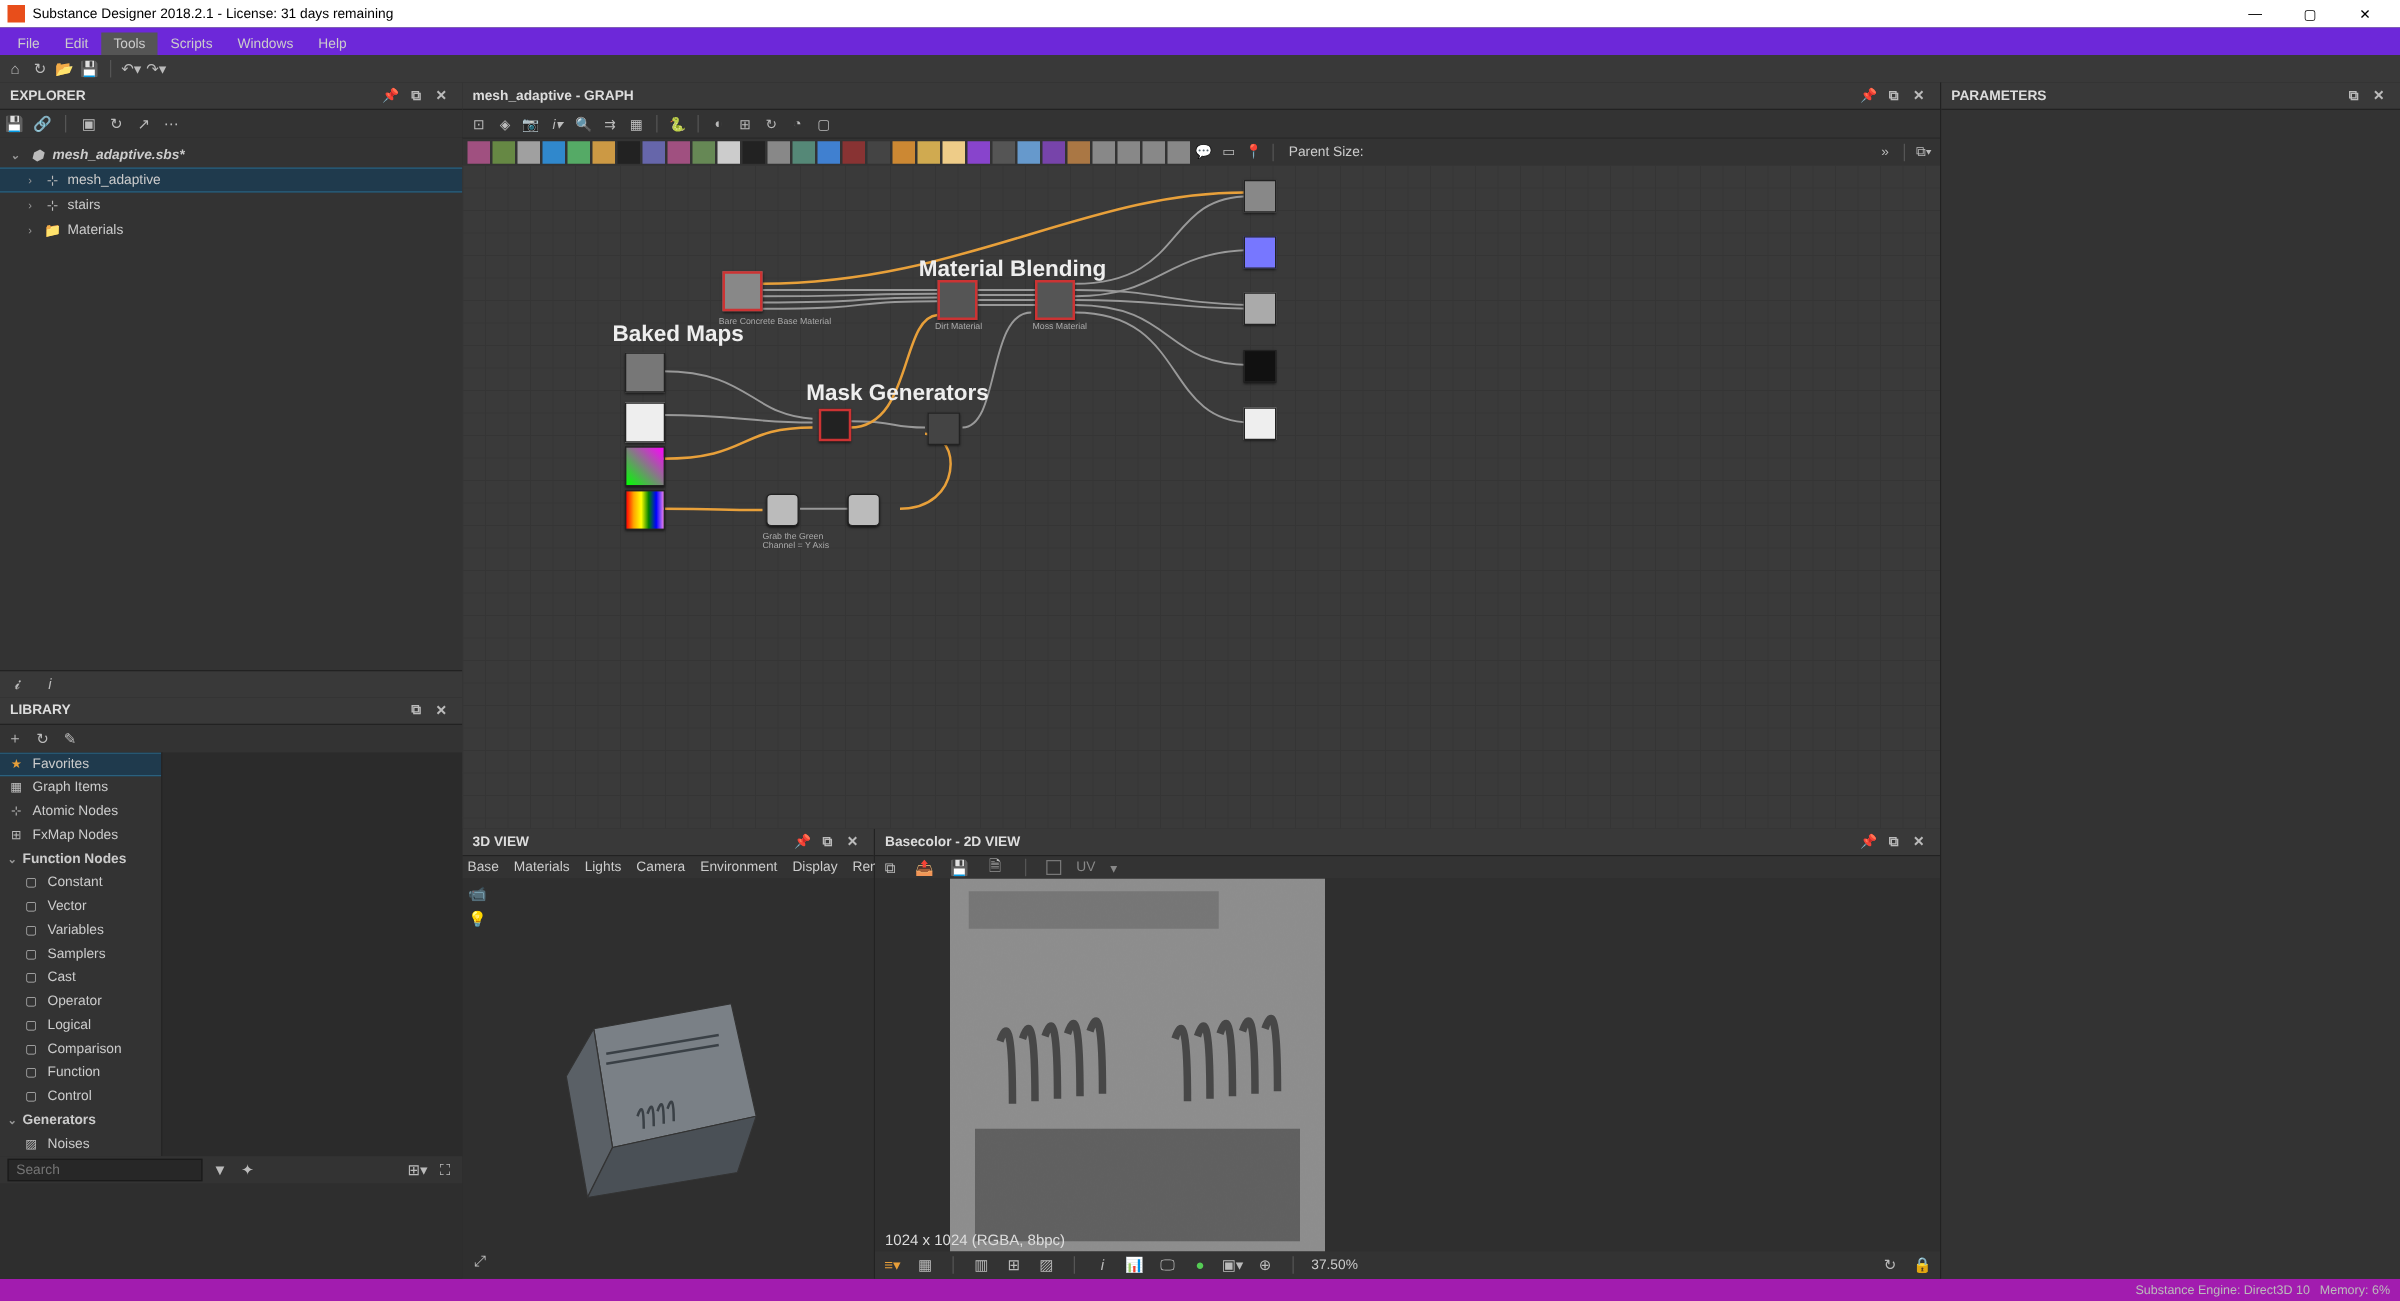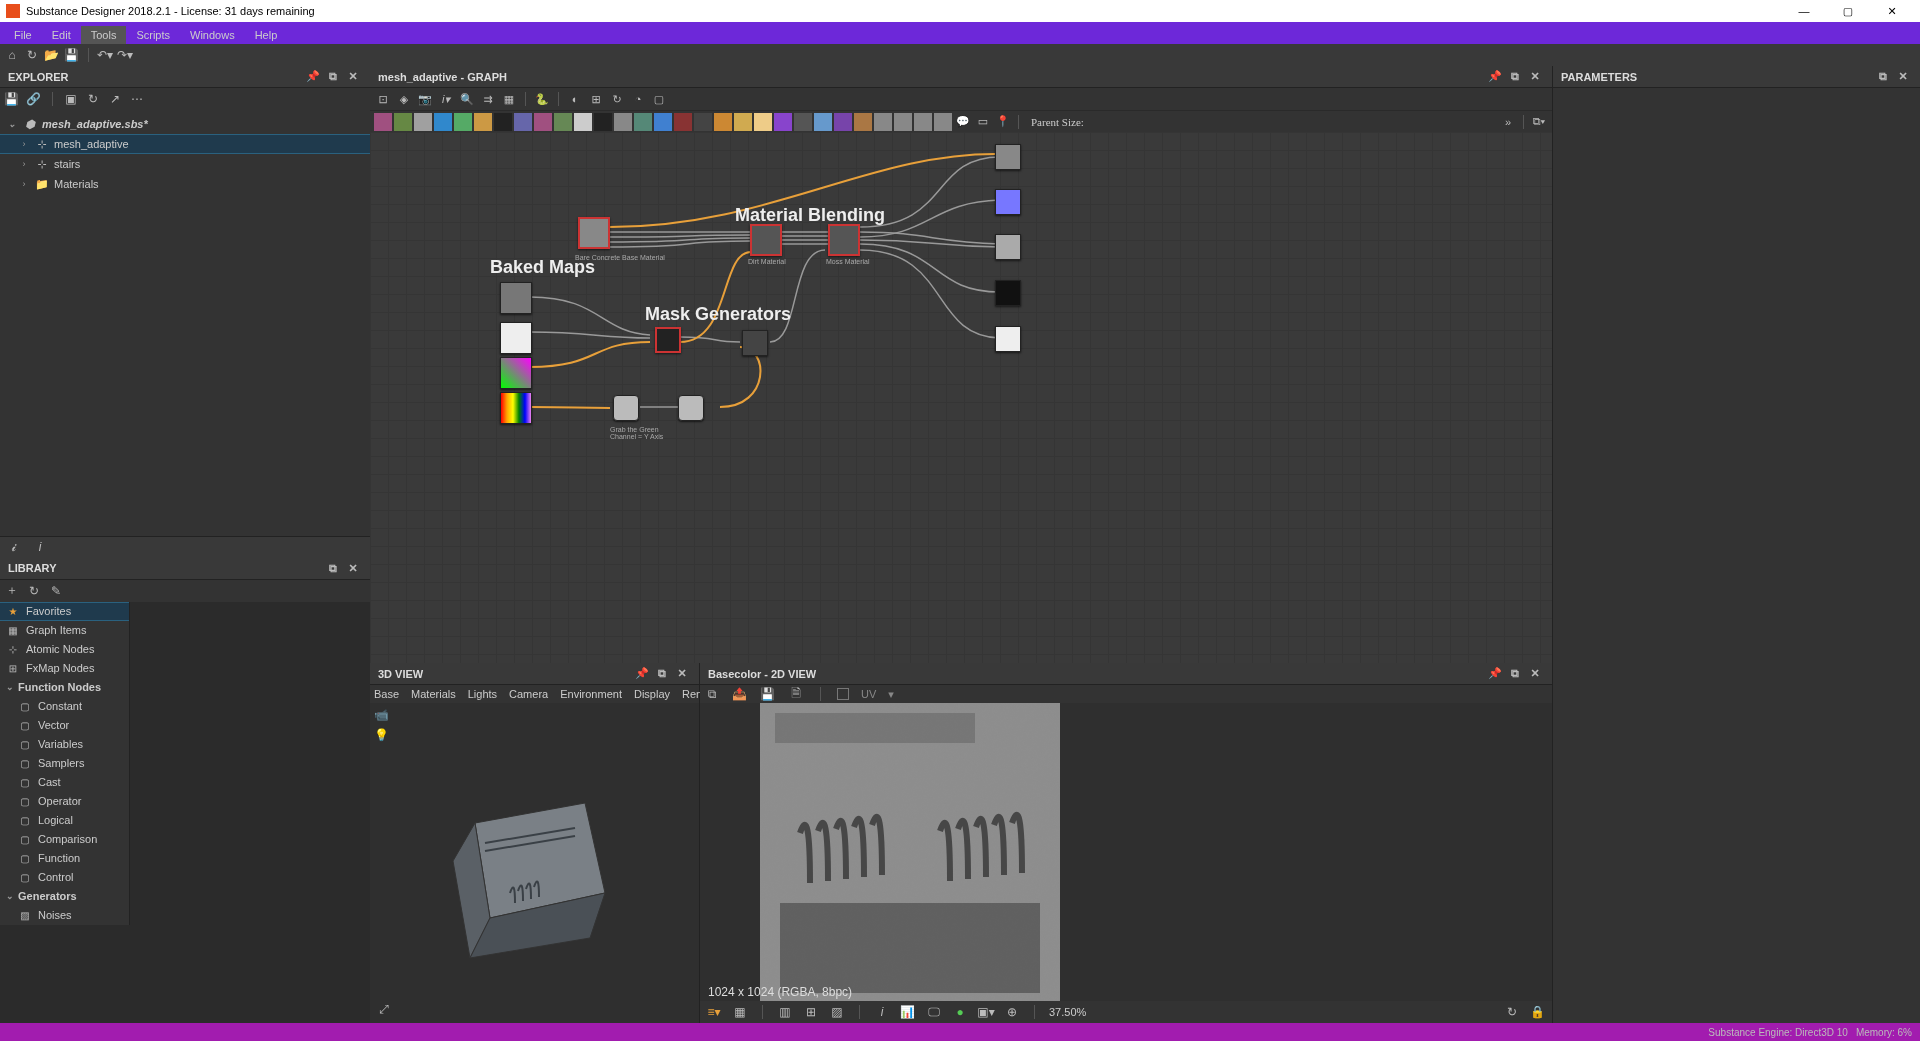--- a/index.html
+++ b/index.html
@@ -222,20 +222,31 @@
           </div>
           <div class="lib-row cat">
             <span class="chv">⌄</span>
             <span>Generators</span>
           </div>
           <div class="lib-row" style="padding-left: 18px;">
             <span class="ic">▨</span>
             <span>Noises</span>
           </div>
         </div>
+      <div class="lib-content">
+        <div class="lib-search">
+          <input placeholder="Search" style="">
+          <span class="tb-ic">▼</span>
+          <span class="tb-ic">✦</span>
+          <span class="spacer" style="flex:1"></span>
+          <span class="tb-ic">⊞▾</span>
+          <span class="tb-ic">⛶</span>
+        </div>
+        <div style="flex:1;background:#2e2e2e"></div>
+      </div>
     </div>
   </div>
 
   <div class="center">
 
     <div class="panelhead">
       <span>mesh_adaptive - GRAPH</span>
       <span class="spacer"></span>
       <span class="pbtn">📌</span>
       <span class="pbtn">⧉</span>
@@ -285,21 +296,21 @@
         <div class="gsw" style="background: rgb(119, 68, 170);"></div>
         <div class="gsw" style="background: rgb(170, 119, 68);"></div>
         <div class="gsw" style="background: rgb(136, 136, 136);"></div>
         <div class="gsw" style="background: rgb(136, 136, 136);"></div>
         <div class="gsw" style="background: rgb(136, 136, 136);"></div>
         <div class="gsw" style="background: rgb(136, 136, 136);"></div>
         <span class="gic">💬</span>
         <span class="gic">▭</span>
         <span class="gic">📍</span>
         <span class="sep"></span>
-        <span style="color: rgb(204, 204, 204); font-size: 11px; margin: 12px 6px; font-family: Liberation Serif, serif;">Parent Size:</span>
+        <span style="color: rgb(204, 204, 204); font-size: 11px; margin: 12px 6px;">Parent Size:</span>
         <span style="flex: 1 1 0%;"></span>
         <span class="gic">»</span>
         <span class="sep"></span>
         <span class="gic">⧉▾</span>
       </div>
     <div class="graph-canvas">
       <svg class="wires">
 
         <path d="M240 100 C 340 100 300 100 380 100" stroke="#999" stroke-width="1.5" fill="none"></path>
         <path d="M240 105 C 340 105 300 103 380 103" stroke="#999" stroke-width="1.5" fill="none"></path>

